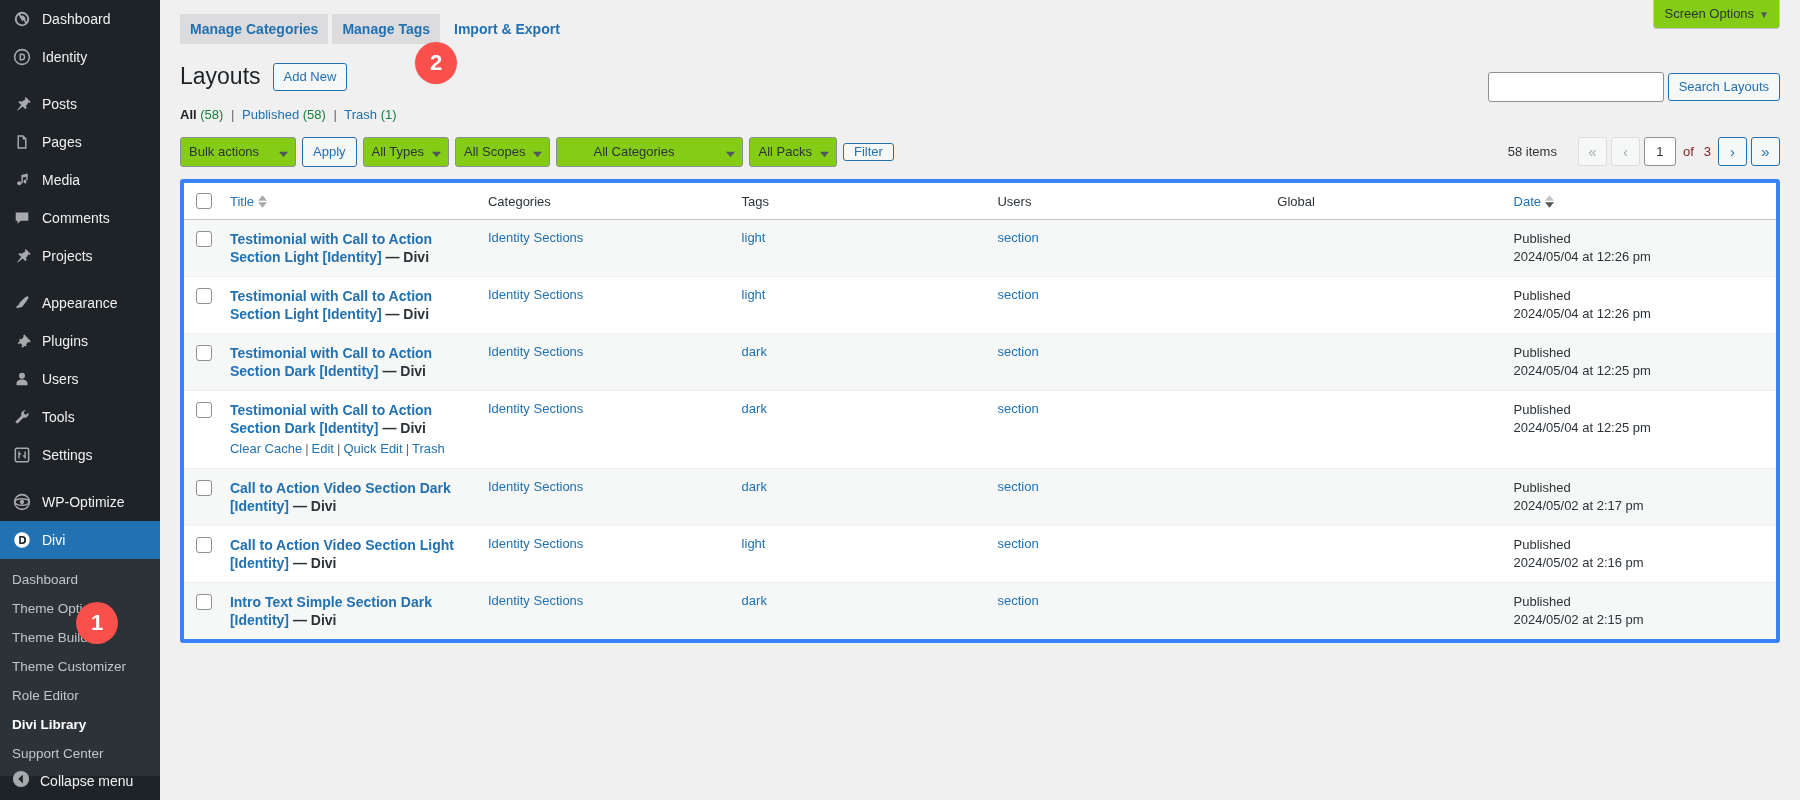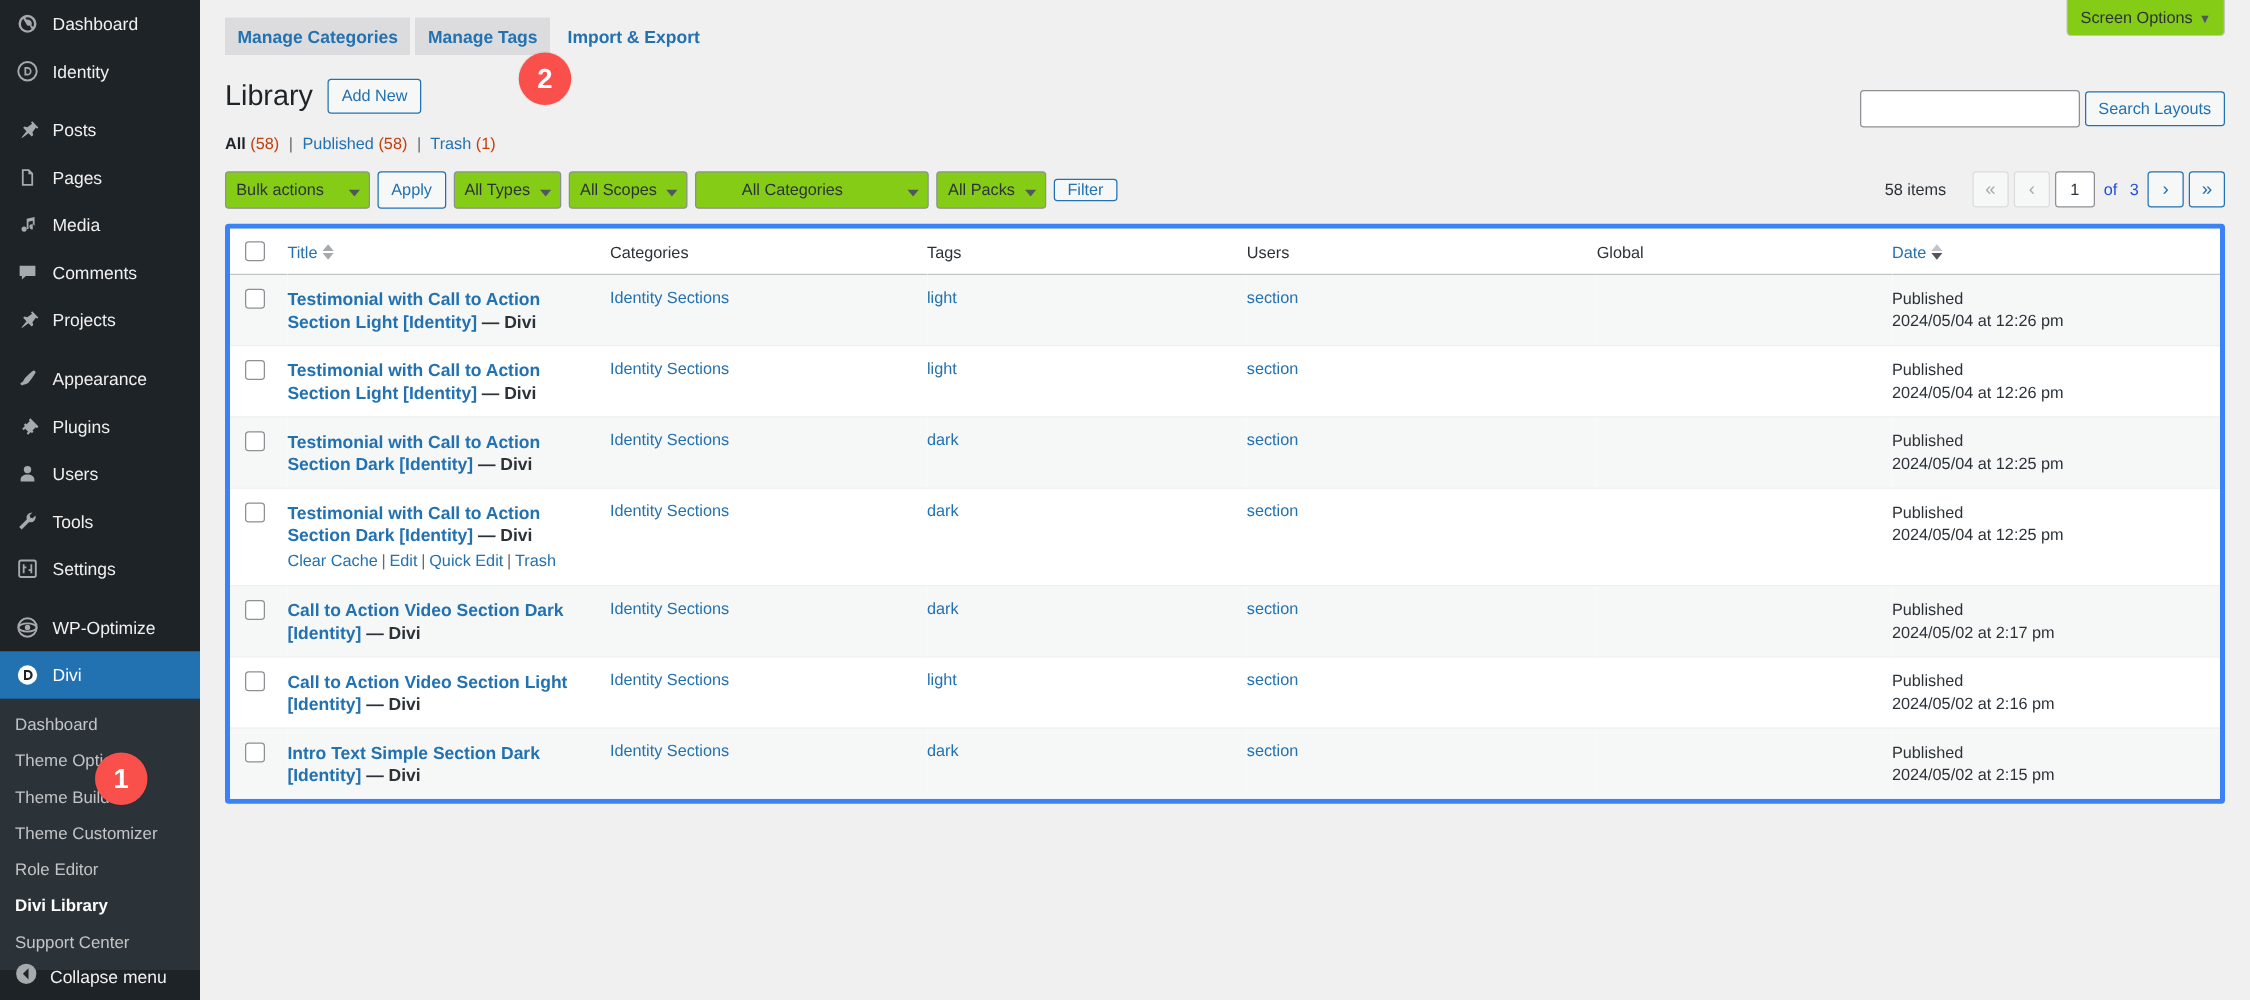--- a/index.html
+++ b/index.html
@@ -94,21 +94,21 @@
     border-radius: 3px; font-size: 13px; padding: 4px 10px;
     line-height: 18px; cursor: pointer; white-space: nowrap;
   }
 
   .subsubsub {
     margin-top: 14px; font-size: 13px; color: #2c3338; line-height: 18px;
   }
   .subsubsub a { color: #2271b1; text-decoration: none; cursor: pointer; }
   .subsubsub .cur { color: #1d2327; font-weight: 600; }
   .subsubsub .sep { color: #646970; margin: 0 4px; }
-  .subsubsub .cnt { color: #c2410c; }
+  .subsubsub .cnt { color: #15803d; }
 
   .tablenav {
     margin-top: 12px; display: flex; align-items: center;
     gap: 6px; position: relative; height: 32px;
   }
   .select {
     position: relative; display: inline-flex; align-items: center;
     background: #84cc16; border: 1px solid #8c8f94; border-radius: 3px;
     height: 30px; font-size: 13px; color: #2c3338;
     padding: 0 24px 0 8px; cursor: pointer; min-width: 72px;
@@ -149,21 +149,21 @@
   .pg-btn.disabled {
     border-color: #dcdcde; color: #a7aaad; background: #f6f7f7;
     cursor: default;
   }
   .pg-cur {
     width: 32px; height: 29px; border: 1px solid #8c8f94;
     border-radius: 3px; background: #fff; text-align: center;
     font-size: 13px; line-height: 27px; color: #2c3338;
     font-family: "Liberation Sans", sans-serif;
   }
-  .pg-of { margin: 0 3px; color: #1d4ed8; }
+  .pg-of { margin: 0 3px; color: #7f1d1d; }
 
   
   .wp-table {
     margin-top: 11px; width: 100%; background: #fff;
     border: 4px solid #3b82f6; border-radius: 3px;
     border-collapse: separate; border-spacing: 0;
     font-size: 13px; color: #2c3338;
     table-layout: fixed;
   }
   .wp-table thead th {
@@ -367,21 +367,21 @@
       <span>Screen Options</span><span class="caret">▼</span>
     </div>
 
     <div class="nav-tabs" id="nav-tabs">
         <div class="nav-tab">Manage Categories</div>
         <div class="nav-tab">Manage Tags</div>
         <div class="nav-tab active">Import &amp; Export</div>
       </div>
 
     <div class="page-head">
-      <span class="page-title">Library</span>
+      <span class="page-title">Layouts</span>
       <span class="btn">Add New</span>
     </div>
 
     <div class="subsubsub">
       <span class="cur">All</span>
       <span class="cnt">(58)</span>
       <span class="sep">|</span>
       <a class="lnk">Published</a>
       <span class="cnt">(58)</span>
       <span class="sep">|</span>

